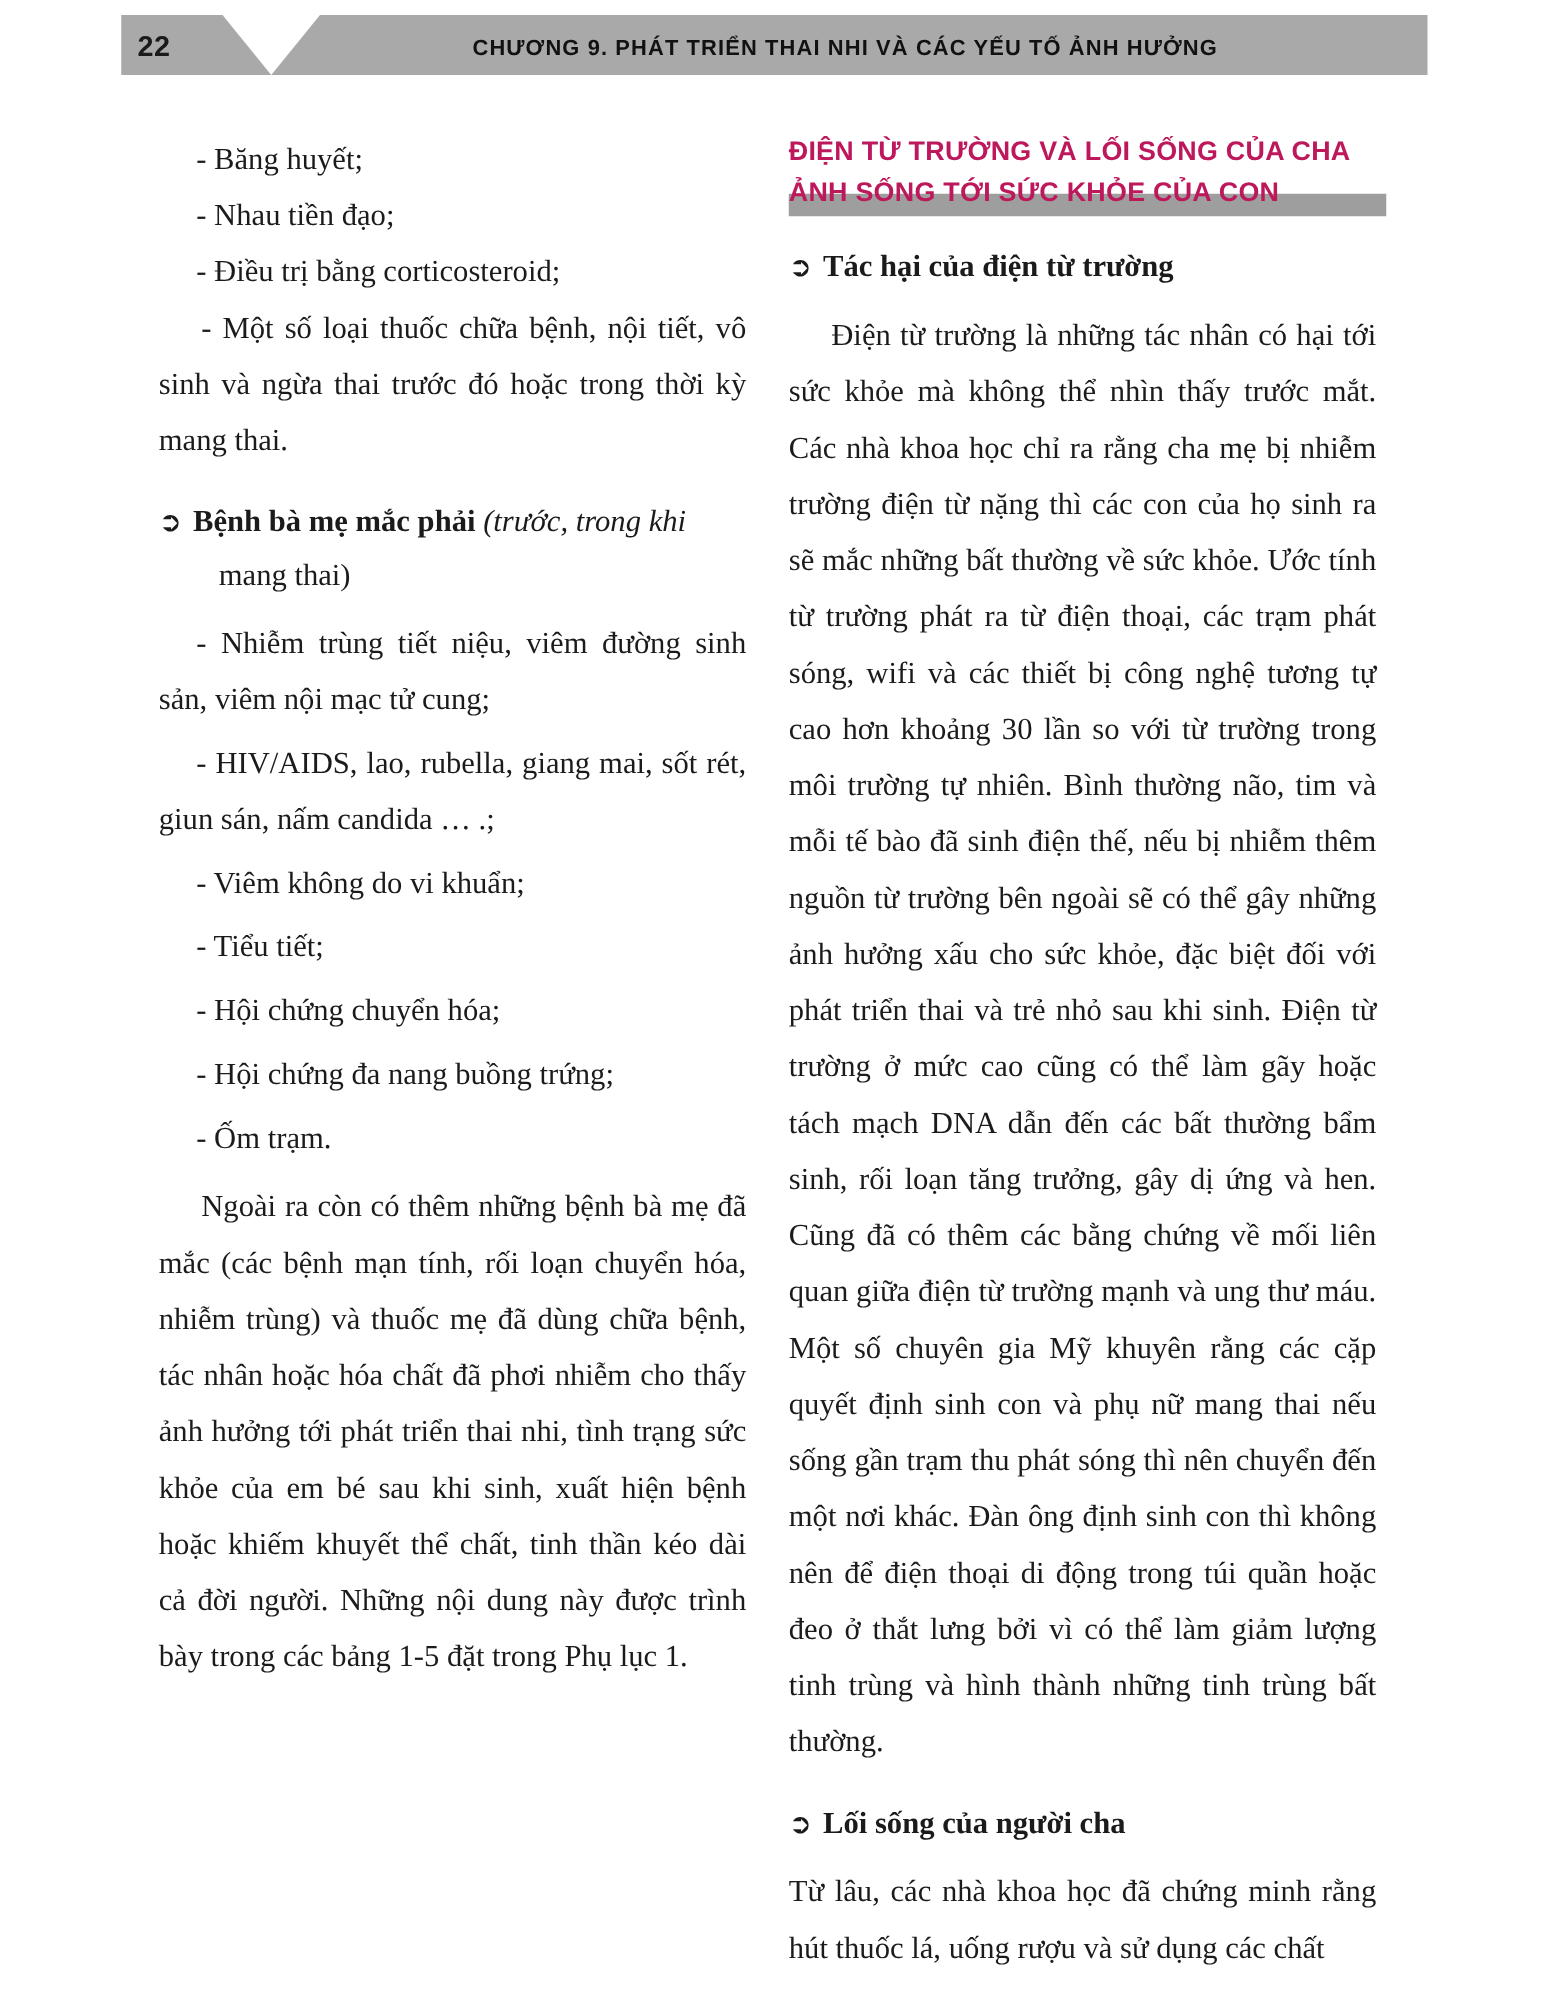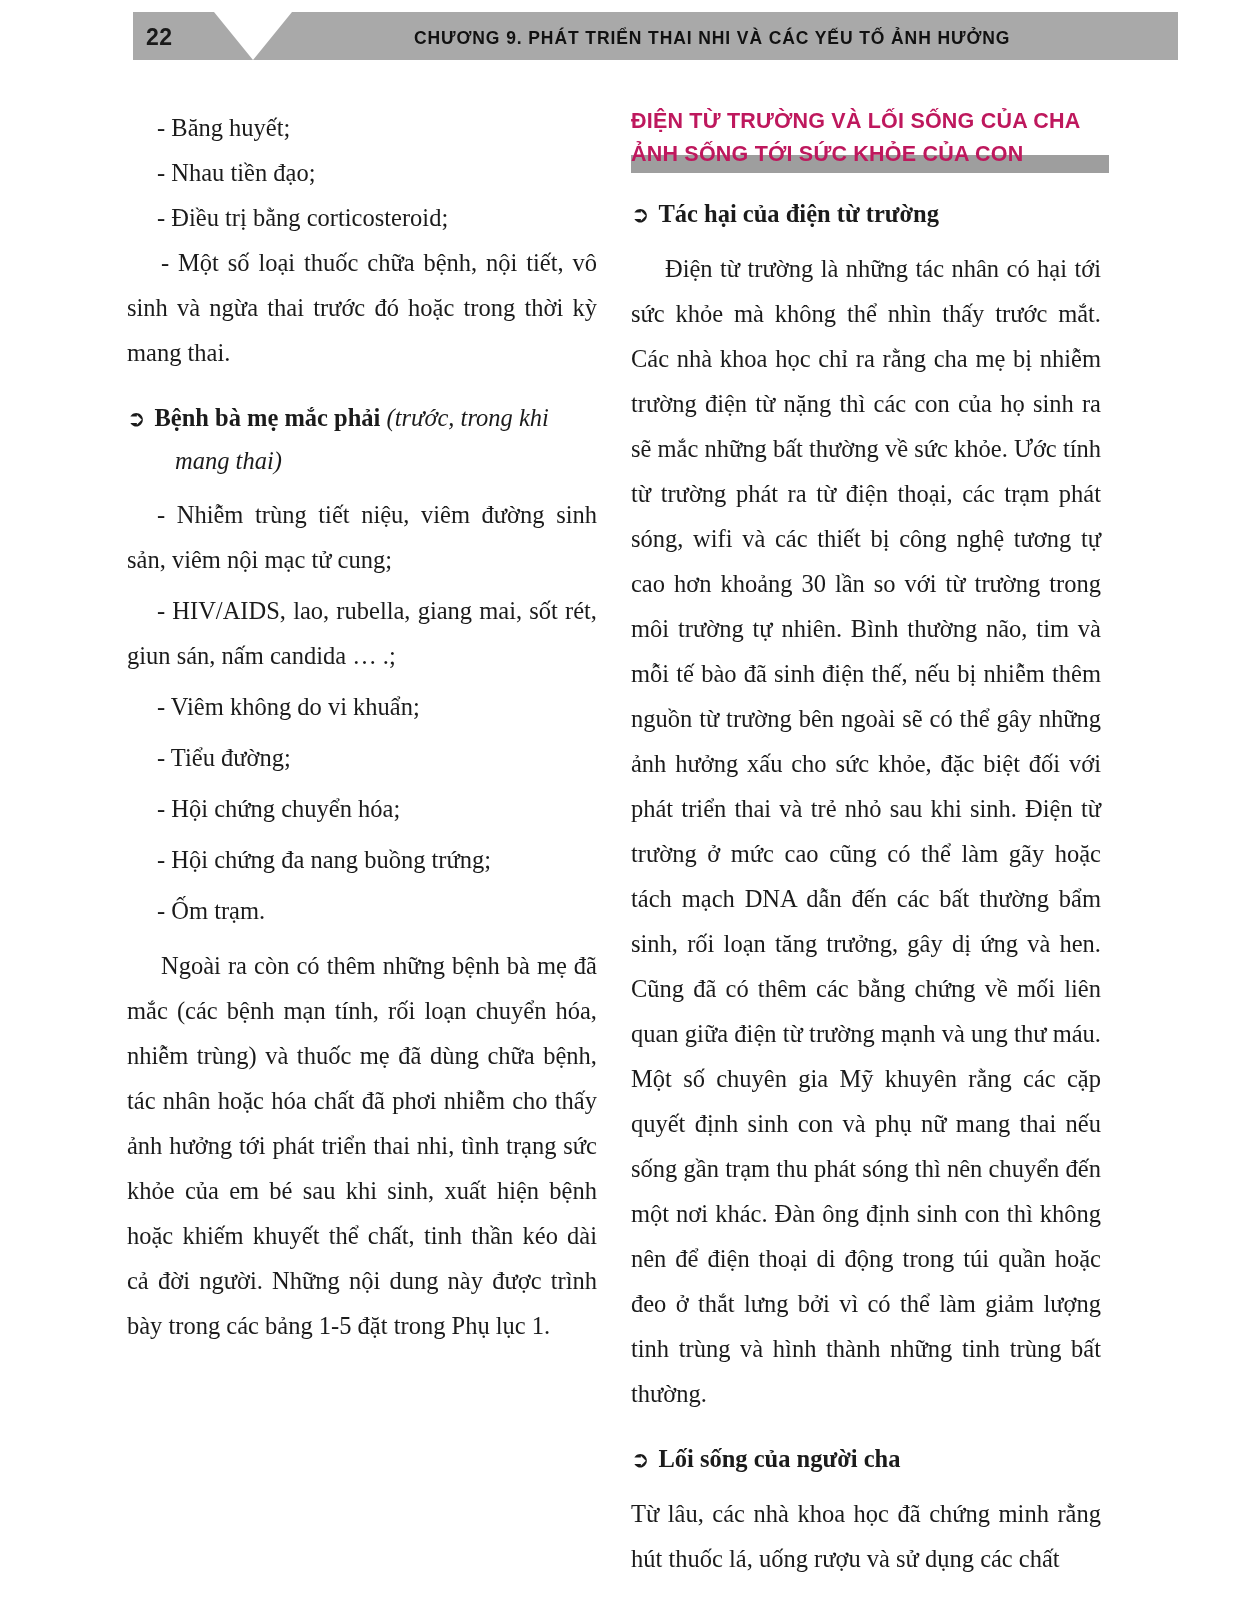--- a/index.html
+++ b/index.html
@@ -16,21 +16,20 @@
     overflow: hidden;
   }
 
   
   .header {
     position: absolute;
     left: 0;
     top: 0;
     width: 1124px;
     height: 72px;
-    margin-left: 36px;
   }
   .header-band {
     position: absolute;
     left: 97px;
     top: 12px;
     width: 1045px;
     height: 48px;
     background: #a9a9a9;
   }
   .header-notch-inner {
@@ -130,21 +129,20 @@
     margin-right: 9px;
   }
   .bullet-head i {
     font-weight: normal;
     font-style: italic;
   }
   .bullet-head .cont {
     display: block;
     margin-left: 48px;
     font-weight: normal;
-    font-style: italic;
   }
   .item {
     margin: 0;
     text-indent: 30px;
     text-align: justify;
   }
   .spacer6 { height: 6px; }
   .spacer10 { height: 10px; }
 </style>
 </head>
@@ -172,21 +170,21 @@
       <span class="cont">mang thai)</span>
     </div>
 
     <div class="spacer6"></div>
     <p class="item">- Nhiễm trùng tiết niệu, viêm đường sinh sản, viêm nội mạc tử cung;</p>
     <div class="spacer6"></div>
     <p class="item">- HIV/AIDS, lao, rubella, giang mai, sốt rét, giun sán, nấm candida … .;</p>
     <div class="spacer6"></div>
     <p class="item">- Viêm không do vi khuẩn;</p>
     <div class="spacer6"></div>
-    <p class="item">- Tiểu đường;</p>
+    <p class="item">- Tiểu tiết;</p>
     <div class="spacer6"></div>
     <p class="item">- Hội chứng chuyển hóa;</p>
     <div class="spacer6"></div>
     <p class="item">- Hội chứng đa nang buồng trứng;</p>
     <div class="spacer6"></div>
     <p class="item">- Ốm trạm.</p>
 
     <div class="spacer10"></div>
     <p class="p">Ngoài ra còn có thêm những bệnh bà mẹ đã mắc (các bệnh mạn tính, rối loạn chuyển hóa, nhiễm trùng) và thuốc mẹ đã dùng chữa bệnh, tác nhân hoặc hóa chất đã phơi nhiễm cho thấy ảnh hưởng tới phát triển thai nhi, tình trạng sức khỏe của em bé sau khi sinh, xuất hiện bệnh hoặc khiếm khuyết thể chất, tinh thần kéo dài cả đời người. Những nội dung này được trình bày trong các bảng 1-5 đặt trong Phụ lục 1.</p>
   </div>

